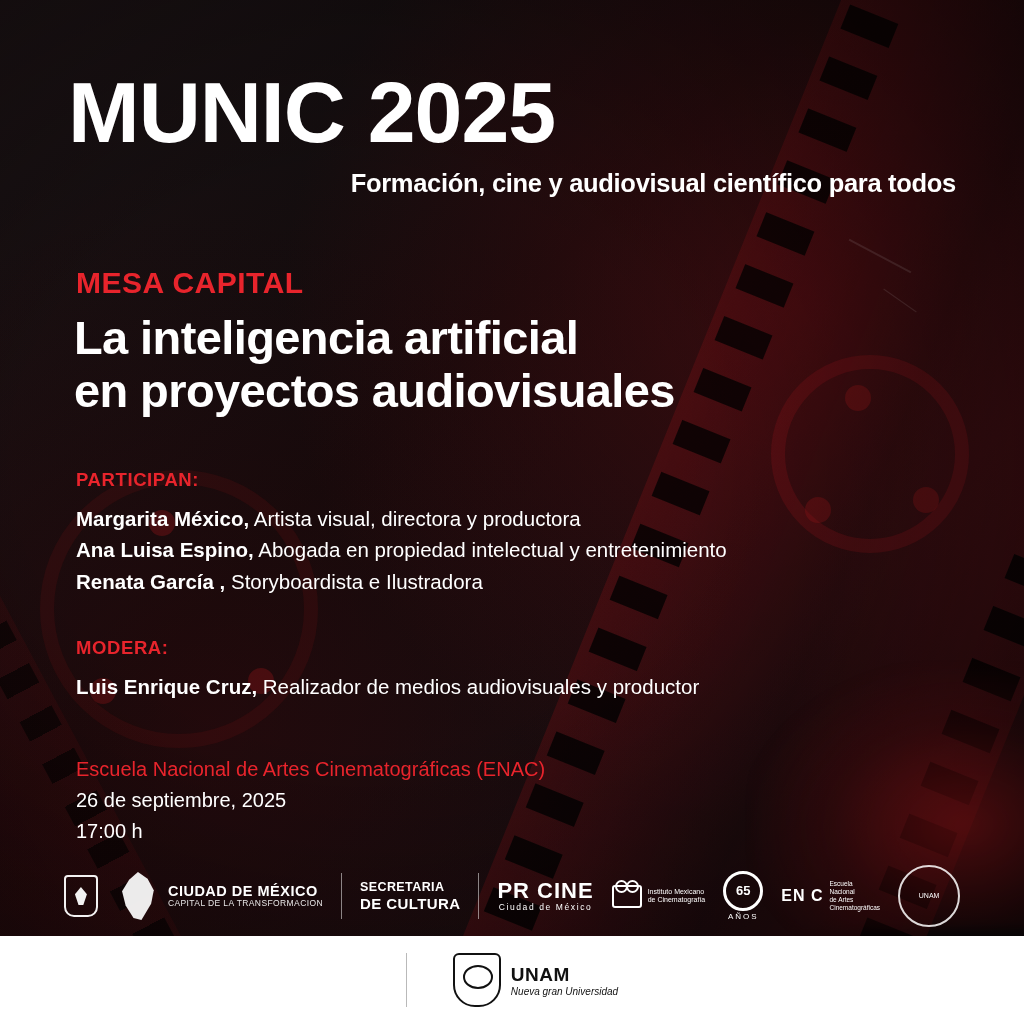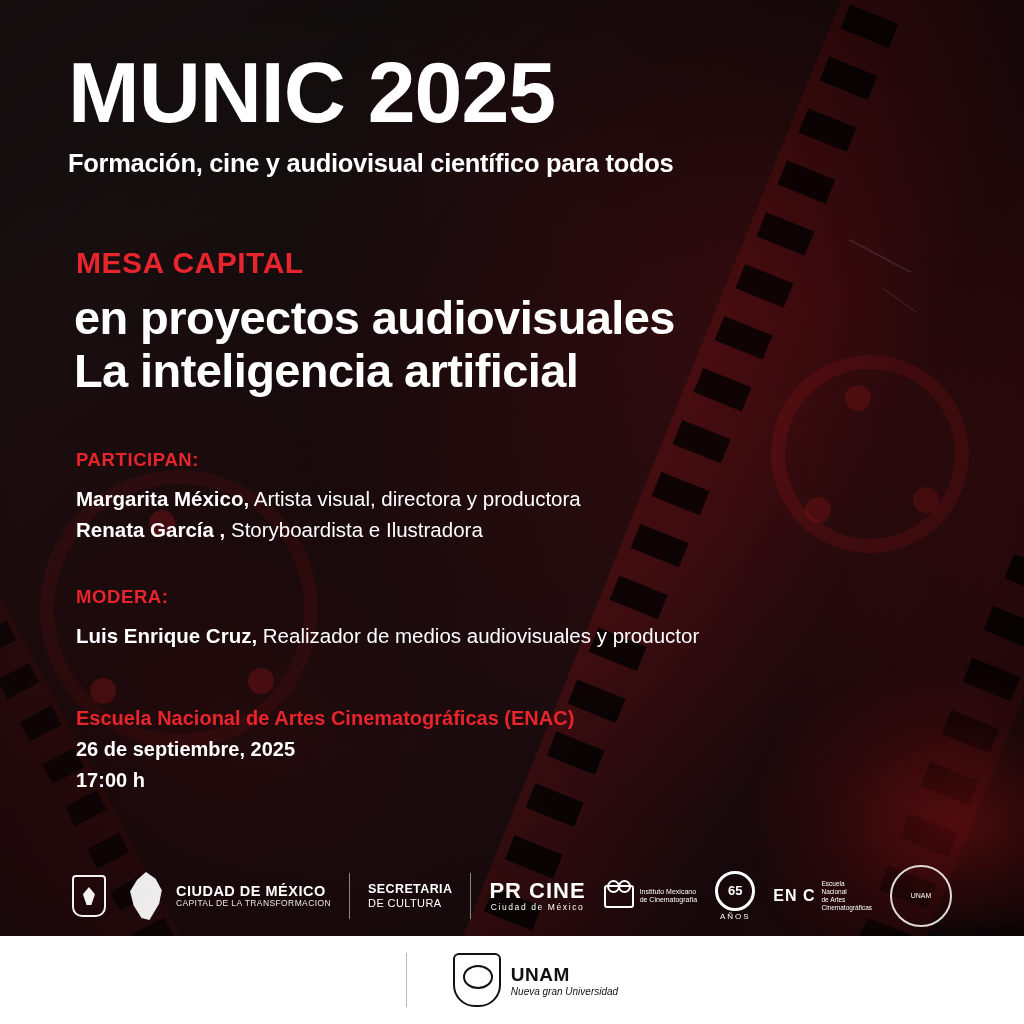--- a/index.html
+++ b/index.html
@@ -131,29 +131,30 @@
     z-index: 5;
     padding: 0 68px;
   }
 
   .title {
     color: #ffffff;
     font-size: 86px;
     font-weight: bold;
     letter-spacing: -1px;
     line-height: 1;
-    padding-top: 49px;
+    padding-top: 69px;
     margin: 0;
   }
   .subtitle {
     color: #ffffff;
     font-size: 25.5px;
     font-weight: bold;
     letter-spacing: -0.3px;
     margin: 14px 0 0 0;
+    text-align: right;
   }
 
   .kicker {
     color: #e8242c;
     font-size: 30px;
     font-weight: bold;
     letter-spacing: 0.5px;
     margin: 68px 0 0 8px;
   }
   .session-title {
@@ -178,21 +179,20 @@
     color: #ffffff;
     font-size: 20.5px;
     line-height: 1.52;
     margin-left: 8px;
   }
   .person b { font-weight: bold; }
   .person span { font-weight: normal; }
 
   .venue-block {
     margin: 52px 0 0 8px;
-    font-weight: bold;
   }
   .venue {
     color: #e8242c;
     font-size: 20px;
     line-height: 1.55;
   }
   .meta {
     color: #ffffff;
     font-size: 20px;
     line-height: 1.55;
@@ -240,21 +240,21 @@
   }
   .cdmx-text { line-height: 1.15; }
   .cdmx-text .l1 { font-size: 14.5px; font-weight: bold; letter-spacing: .5px; }
   .cdmx-text .l2 { font-size: 8.5px; letter-spacing: .4px; opacity: .9; }
   .divider-v {
     width: 1px; height: 46px;
     background: rgba(255,255,255,0.5);
   }
   .sec-text { line-height: 1.2; }
   .sec-text .l1 { font-size: 12.5px; font-weight: bold; letter-spacing: .4px; }
-  .sec-text .l2 { font-size: 11px; font-weight: normal; letter-spacing: .4px; }
+  .sec-text .l2 { font-size: 15px; font-weight: bold; letter-spacing: .4px; }
   .procine { line-height: 1.1; text-align: center; }
   .procine .l1 { font-size: 22px; font-weight: bold; letter-spacing: 1px; }
   .procine .l2 { font-size: 8.5px; letter-spacing: 1.6px; }
   .imcine { display: flex; align-items: center; gap: 6px; }
   .imcine .cam {
     width: 26px; height: 19px;
     border: 2px solid #fff; border-radius: 3px;
     position: relative;
   }
   .imcine .cam::before, .imcine .cam::after {
@@ -354,28 +354,31 @@
   <div class="scratch" style="left:880px;top:300px;width:40px;height:1px;transform:rotate(35deg);"></div>
   <div class="bg-vignette"></div>
 
   <div class="content">
 
     <h1 class="title">MUNIC 2025</h1>
     <div class="subtitle">Formación, cine y audiovisual científico para todos</div>
 
     <div class="kicker">MESA CAPITAL</div>
     <div class="session-title">
+      <div>La inteligencia artificial</div>
       <div>en proyectos audiovisuales</div>
-      <div>La inteligencia artificial</div>
     </div>
 
     <div class="label">PARTICIPAN:</div>
 
     <div class="person">
       <b>Margarita México,</b><span> Artista visual, directora y productora</span>
+    </div>
+    <div class="person">
+      <b>Ana Luisa Espino,</b><span> Abogada en propiedad intelectual y entretenimiento</span>
     </div>
     <div class="person">
       <b>Renata García ,</b><span> Storyboardista e Ilustradora</span>
     </div>
 
     <div class="label modera">MODERA:</div>
     <div class="person">
       <b>Luis Enrique Cruz,</b><span> Realizador de medios audiovisuales y productor</span>
     </div>
 

